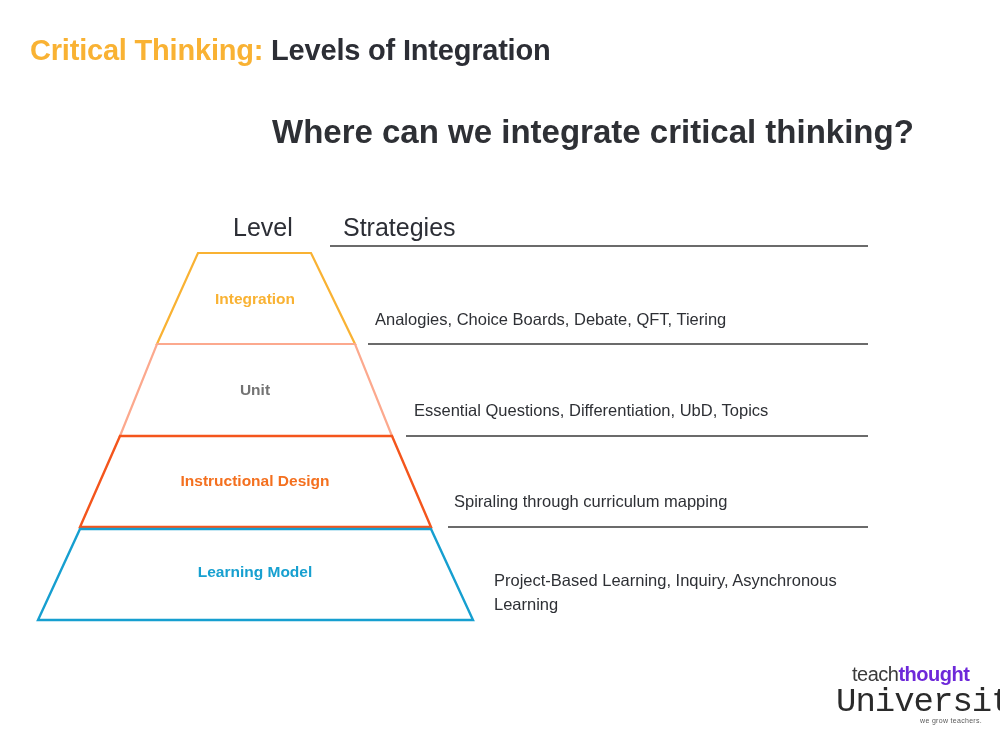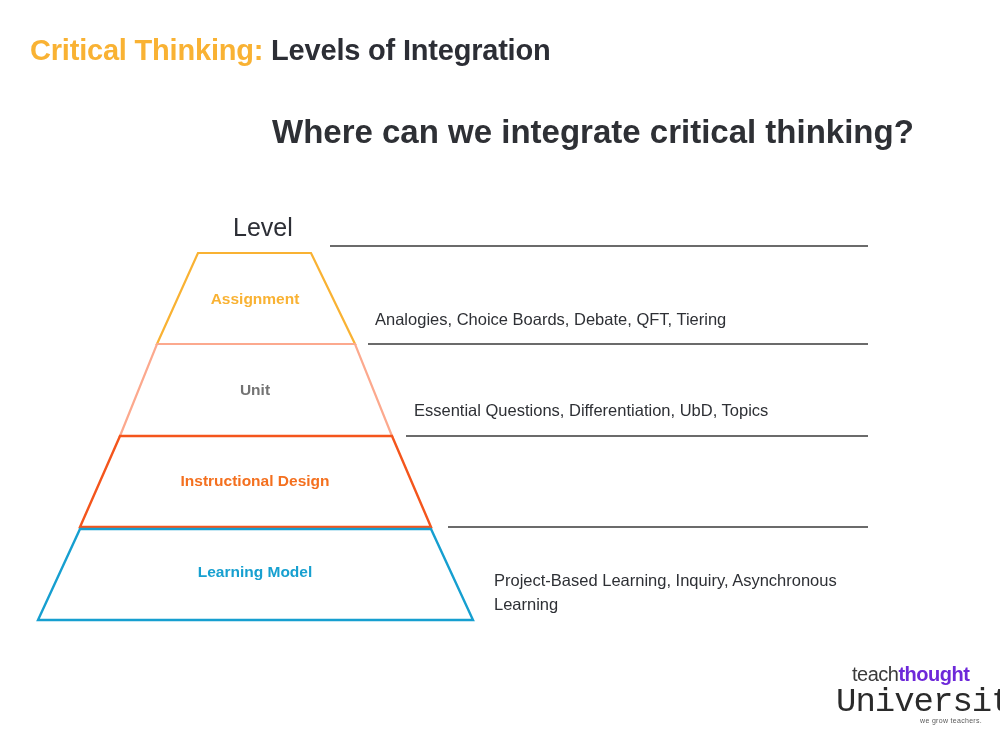--- a/index.html
+++ b/index.html
@@ -79,44 +79,46 @@
 <div class="slide">
 
   <div class="title">
     <span class="accent">Critical Thinking:</span>
     <span class="main">Levels of Integration</span>
   </div>
 
   <div class="subtitle">Where can we integrate critical thinking?</div>
 
   <div class="hdr hdr-level">Level</div>
+  <div class="hdr hdr-strategies">Strategies</div>
 
   <svg class="pyramid" viewBox="0 0 1000 750">
 
     <path d="M 198 253 L 311 253 L 355 344 L 157 344 Z" fill="none" stroke="#F9B233" stroke-width="2.2"></path>
 
     <path d="M 157 344 L 355 344 L 392 436 L 120 436 Z" fill="none" stroke="#FCA98E" stroke-width="2.2"></path>
 
     <path d="M 120 436 L 392 436 L 431 527 L 80 527 Z" fill="none" stroke="#F4551C" stroke-width="2.4"></path>
 
     <path d="M 80 529 L 431 529 L 473 620 L 38 620 Z" fill="none" stroke="#169FD0" stroke-width="2.4"></path>
 
     <line x1="330" y1="246" x2="868" y2="246" stroke="#3A3A3A" stroke-width="1.4"></line>
     <line x1="368" y1="344" x2="868" y2="344" stroke="#3A3A3A" stroke-width="1.4"></line>
     <line x1="406" y1="436" x2="868" y2="436" stroke="#3A3A3A" stroke-width="1.4"></line>
     <line x1="448" y1="527" x2="868" y2="527" stroke="#3A3A3A" stroke-width="1.4"></line>
   </svg>
 
-  <div class="band-label" style="left:255px;top:299px;color:#F9B233;">Assignment</div>
+  <div class="band-label" style="left:255px;top:299px;color:#F9B233;">Integration</div>
   <div class="band-label" style="left:255px;top:390px;color:#737373;">Unit</div>
   <div class="band-label" style="left:255px;top:481px;color:#F4701F;">Instructional Design</div>
   <div class="band-label" style="left:255px;top:572px;color:#17A0D0;">Learning Model</div>
 
   <div class="strategy" style="left:375px;top:288px;width:490px;">Analogies, Choice Boards, Debate, QFT, Tiering</div>
   <div class="strategy" style="left:414px;top:379px;width:450px;">Essential Questions, Differentiation, UbD, Topics</div>
+  <div class="strategy" style="left:454px;top:470px;width:410px;">Spiraling through curriculum mapping</div>
   <div class="strategy" style="left:494px;top:549px;width:390px;">Project-Based Learning, Inquiry, Asynchronous Learning</div>
 
   <div class="logo">
     <div class="logo-top">
       <span class="lt-a">teach</span><span class="lt-b">thought</span>
     </div>
     <div class="logo-uni">University</div>
     <div class="logo-tag">we grow teachers.</div>
   </div>
 

